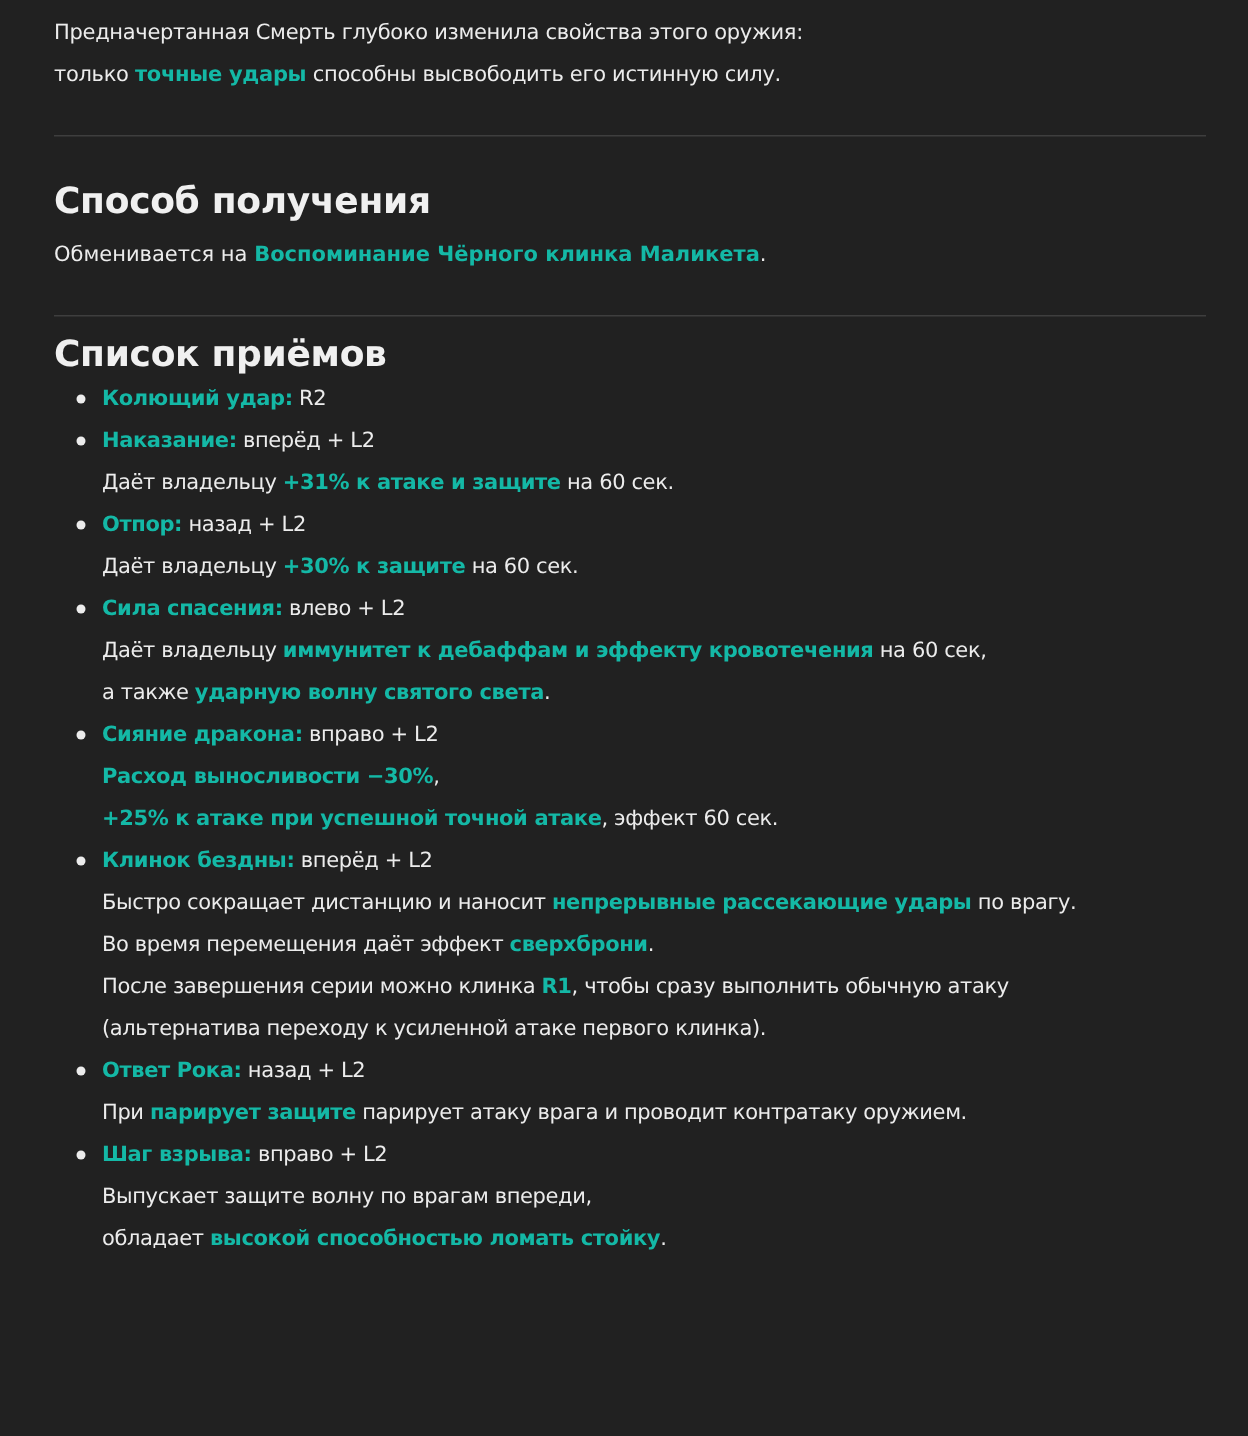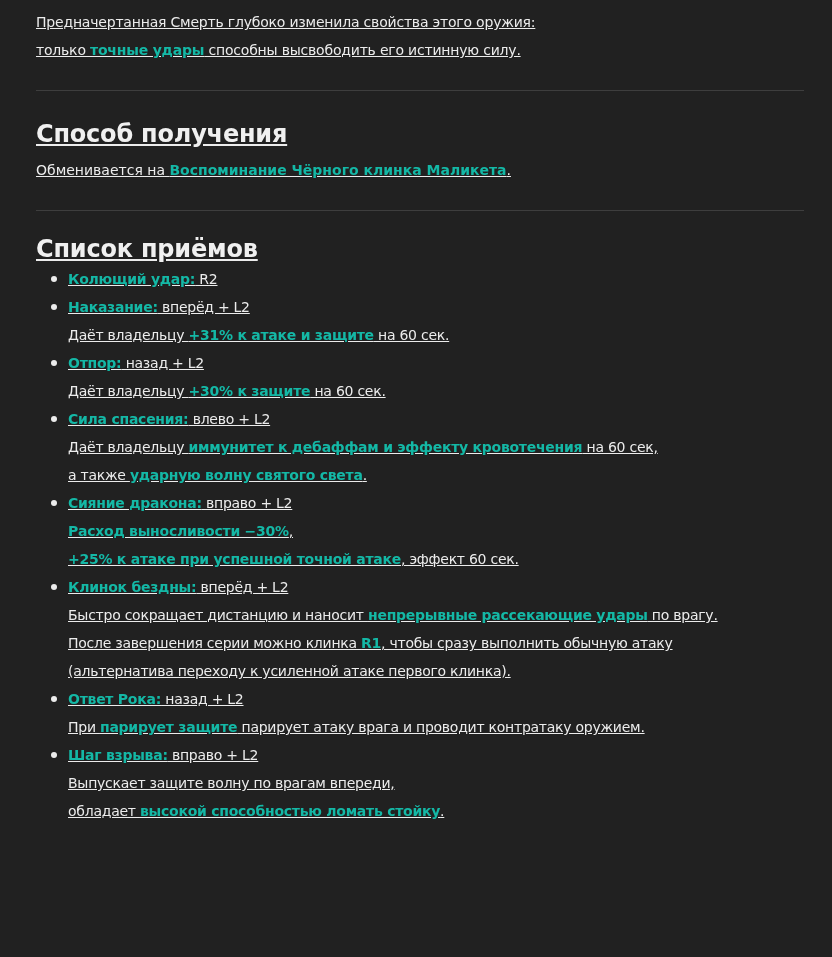--- a/index.html
+++ b/index.html
@@ -12,21 +12,20 @@
       height: 957px;
       overflow: hidden;
       color: #ececec;
       font-family: "DejaVu Sans", sans-serif;
       font-size: 14px;
       line-height: 28px;
     }
     .wrap {
       position: relative;
       padding: 8px 28px 0 36px;
-      text-decoration: underline;
     }
     p {
       margin: 0;
     }
     b {
       font-weight: bold;
       color: #14b8a6;
     }
     .intro p {
       letter-spacing: -0.2px;
@@ -41,21 +40,21 @@
     h2 {
       margin: 0;
       font-size: 24px;
       font-weight: bold;
       color: #f0f0f0;
       line-height: 28px;
       letter-spacing: -0.2px;
     }
     .sec-obtain h2 { margin-top: 29px; }
     .sec-obtain p { margin-top: 8px; }
-    .sec-moves h2 { margin-top: 24px; }
+    .sec-moves h2 { margin-top: 11px; }
     ul.moves {
       list-style: none;
       margin: 2px 0 0 0;
       padding: 0 0 0 32px;
     }
     ul.moves li {
       position: relative;
       letter-spacing: -0.25px;
     }
     ul.moves li::before {
@@ -111,20 +110,21 @@
           <span class="desc-line"><span>а также </span><b>ударную волну святого света</b><span>.</span></span>
         </li>
         <li>
           <span class="desc-line"><b>Сияние дракона:</b><span> вправо + L2</span></span>
           <span class="desc-line"><b>Расход выносливости −30%</b><span>,</span></span>
           <span class="desc-line"><b>+25% к атаке при успешной точной атаке</b><span>, эффект 60 сек.</span></span>
         </li>
         <li>
           <span class="desc-line"><b>Клинок бездны:</b><span> вперёд + L2</span></span>
           <span class="desc-line"><span>Быстро сокращает дистанцию и наносит </span><b>непрерывные рассекающие удары</b><span> по врагу.</span></span>
+          <span class="desc-line"><span>Во время перемещения даёт эффект </span><b>сверхброни</b><span>.</span></span>
           <span class="desc-line"><span>После завершения серии можно клинка </span><b>R1</b><span>, чтобы сразу выполнить обычную атаку</span></span>
           <span class="desc-line"><span>(альтернатива переходу к усиленной атаке первого клинка).</span></span>
         </li>
         <li>
           <span class="desc-line"><b>Ответ Рока:</b><span> назад + L2</span></span>
           <span class="desc-line"><span>При </span><b>парирует защите</b><span> парирует атаку врага и проводит контратаку оружием.</span></span>
         </li>
         <li>
           <span class="desc-line"><b>Шаг взрыва:</b><span> вправо + L2</span></span>
           <span class="desc-line"><span>Выпускает защите волну по врагам впереди,</span></span>

